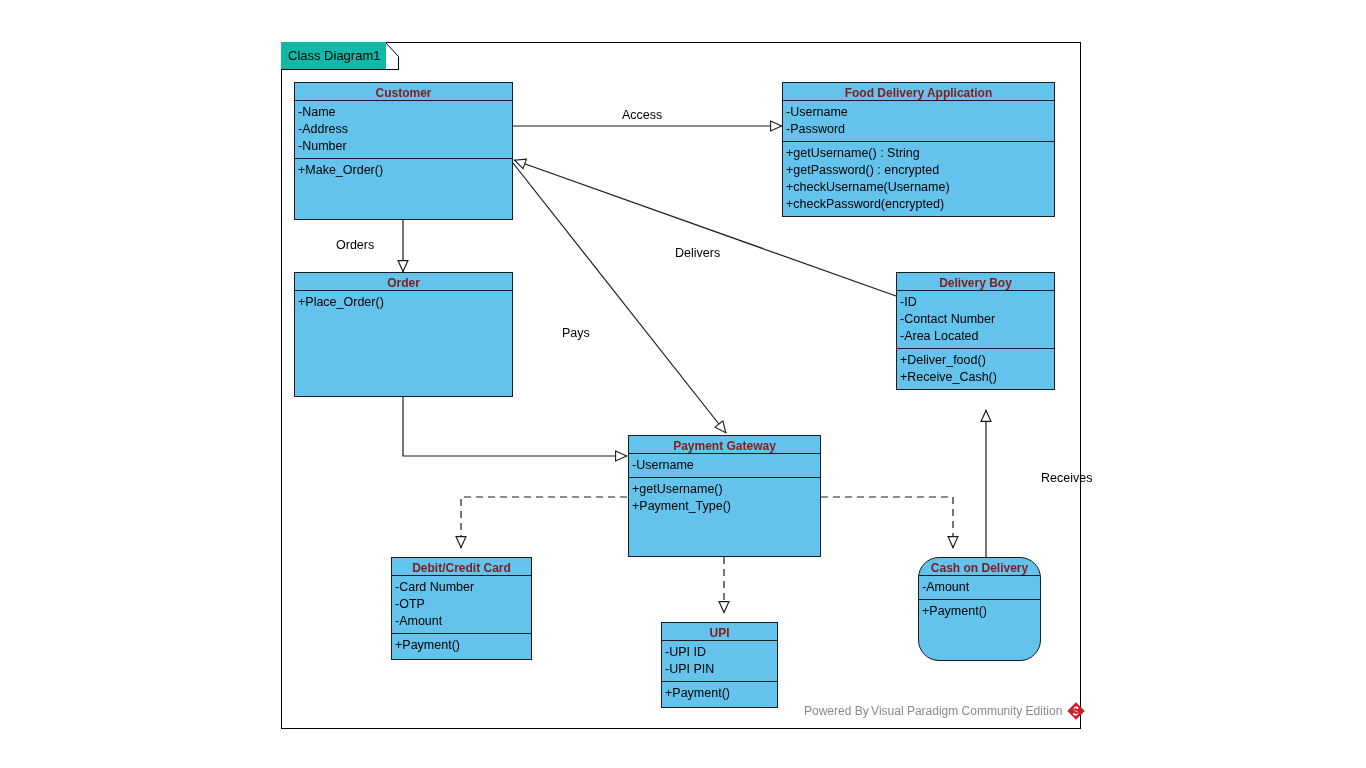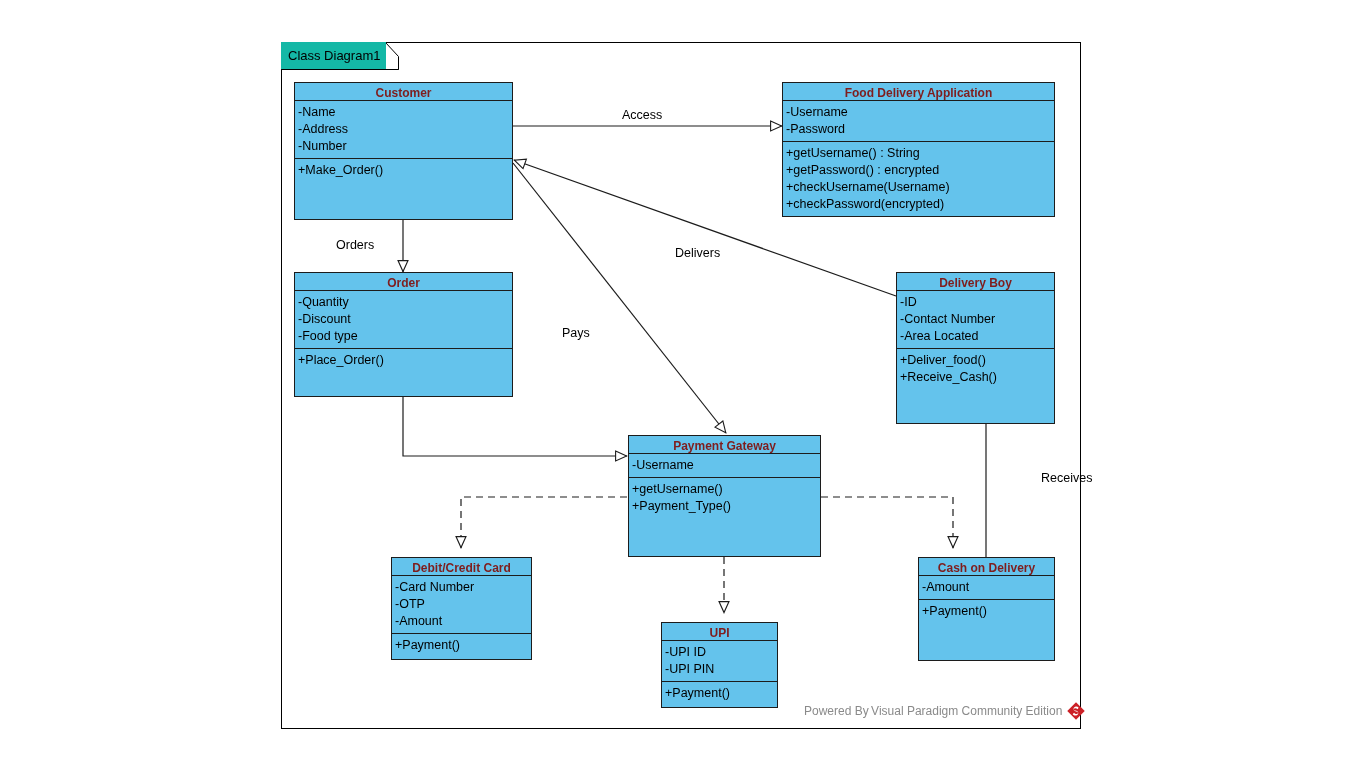--- a/index.html
+++ b/index.html
@@ -213,31 +213,26 @@
     <div class="compartment last">
       <div class="member">+getUsername() : String</div>
       <div class="member">+getPassword() : encrypted</div>
       <div class="member">+checkUsername(Username)</div>
       <div class="member">+checkPassword(encrypted)</div>
     </div>
   </div>
 
   <div class="uml" style="left:294px; top:272px; width:219px; height:125px;">
     <div class="title">Order</div>
-    <div class="compartment">
-      <div class="member">-Quantity</div>
-      <div class="member">-Discount</div>
-      <div class="member">-Food type</div>
-    </div>
     <div class="compartment last">
       <div class="member">+Place_Order()</div>
     </div>
   </div>
 
-  <div class="uml" style="left:896px; top:272px; width:159px; height:152px;">
+  <div class="uml" style="left:896px; top:272px; width:159px; height:118px;">
     <div class="title">Delivery Boy</div>
     <div class="compartment">
       <div class="member">-ID</div>
       <div class="member">-Contact Number</div>
       <div class="member">-Area Located</div>
     </div>
     <div class="compartment last">
       <div class="member">+Deliver_food()</div>
       <div class="member">+Receive_Cash()</div>
     </div>
@@ -270,21 +265,21 @@
     <div class="title">UPI</div>
     <div class="compartment">
       <div class="member">-UPI ID</div>
       <div class="member">-UPI PIN</div>
     </div>
     <div class="compartment last">
       <div class="member">+Payment()</div>
     </div>
   </div>
 
-  <div class="uml" style="left:918px; top:557px; width:137px; height:104px;">
+  <div class="uml" style="left:918px; top:557px; width:123px; height:104px;border-radius:21px;">
     <div class="title">Cash on Delivery</div>
     <div class="compartment">
       <div class="member">-Amount</div>
     </div>
     <div class="compartment last">
       <div class="member">+Payment()</div>
     </div>
   </div>
 
   <div class="watermark">

